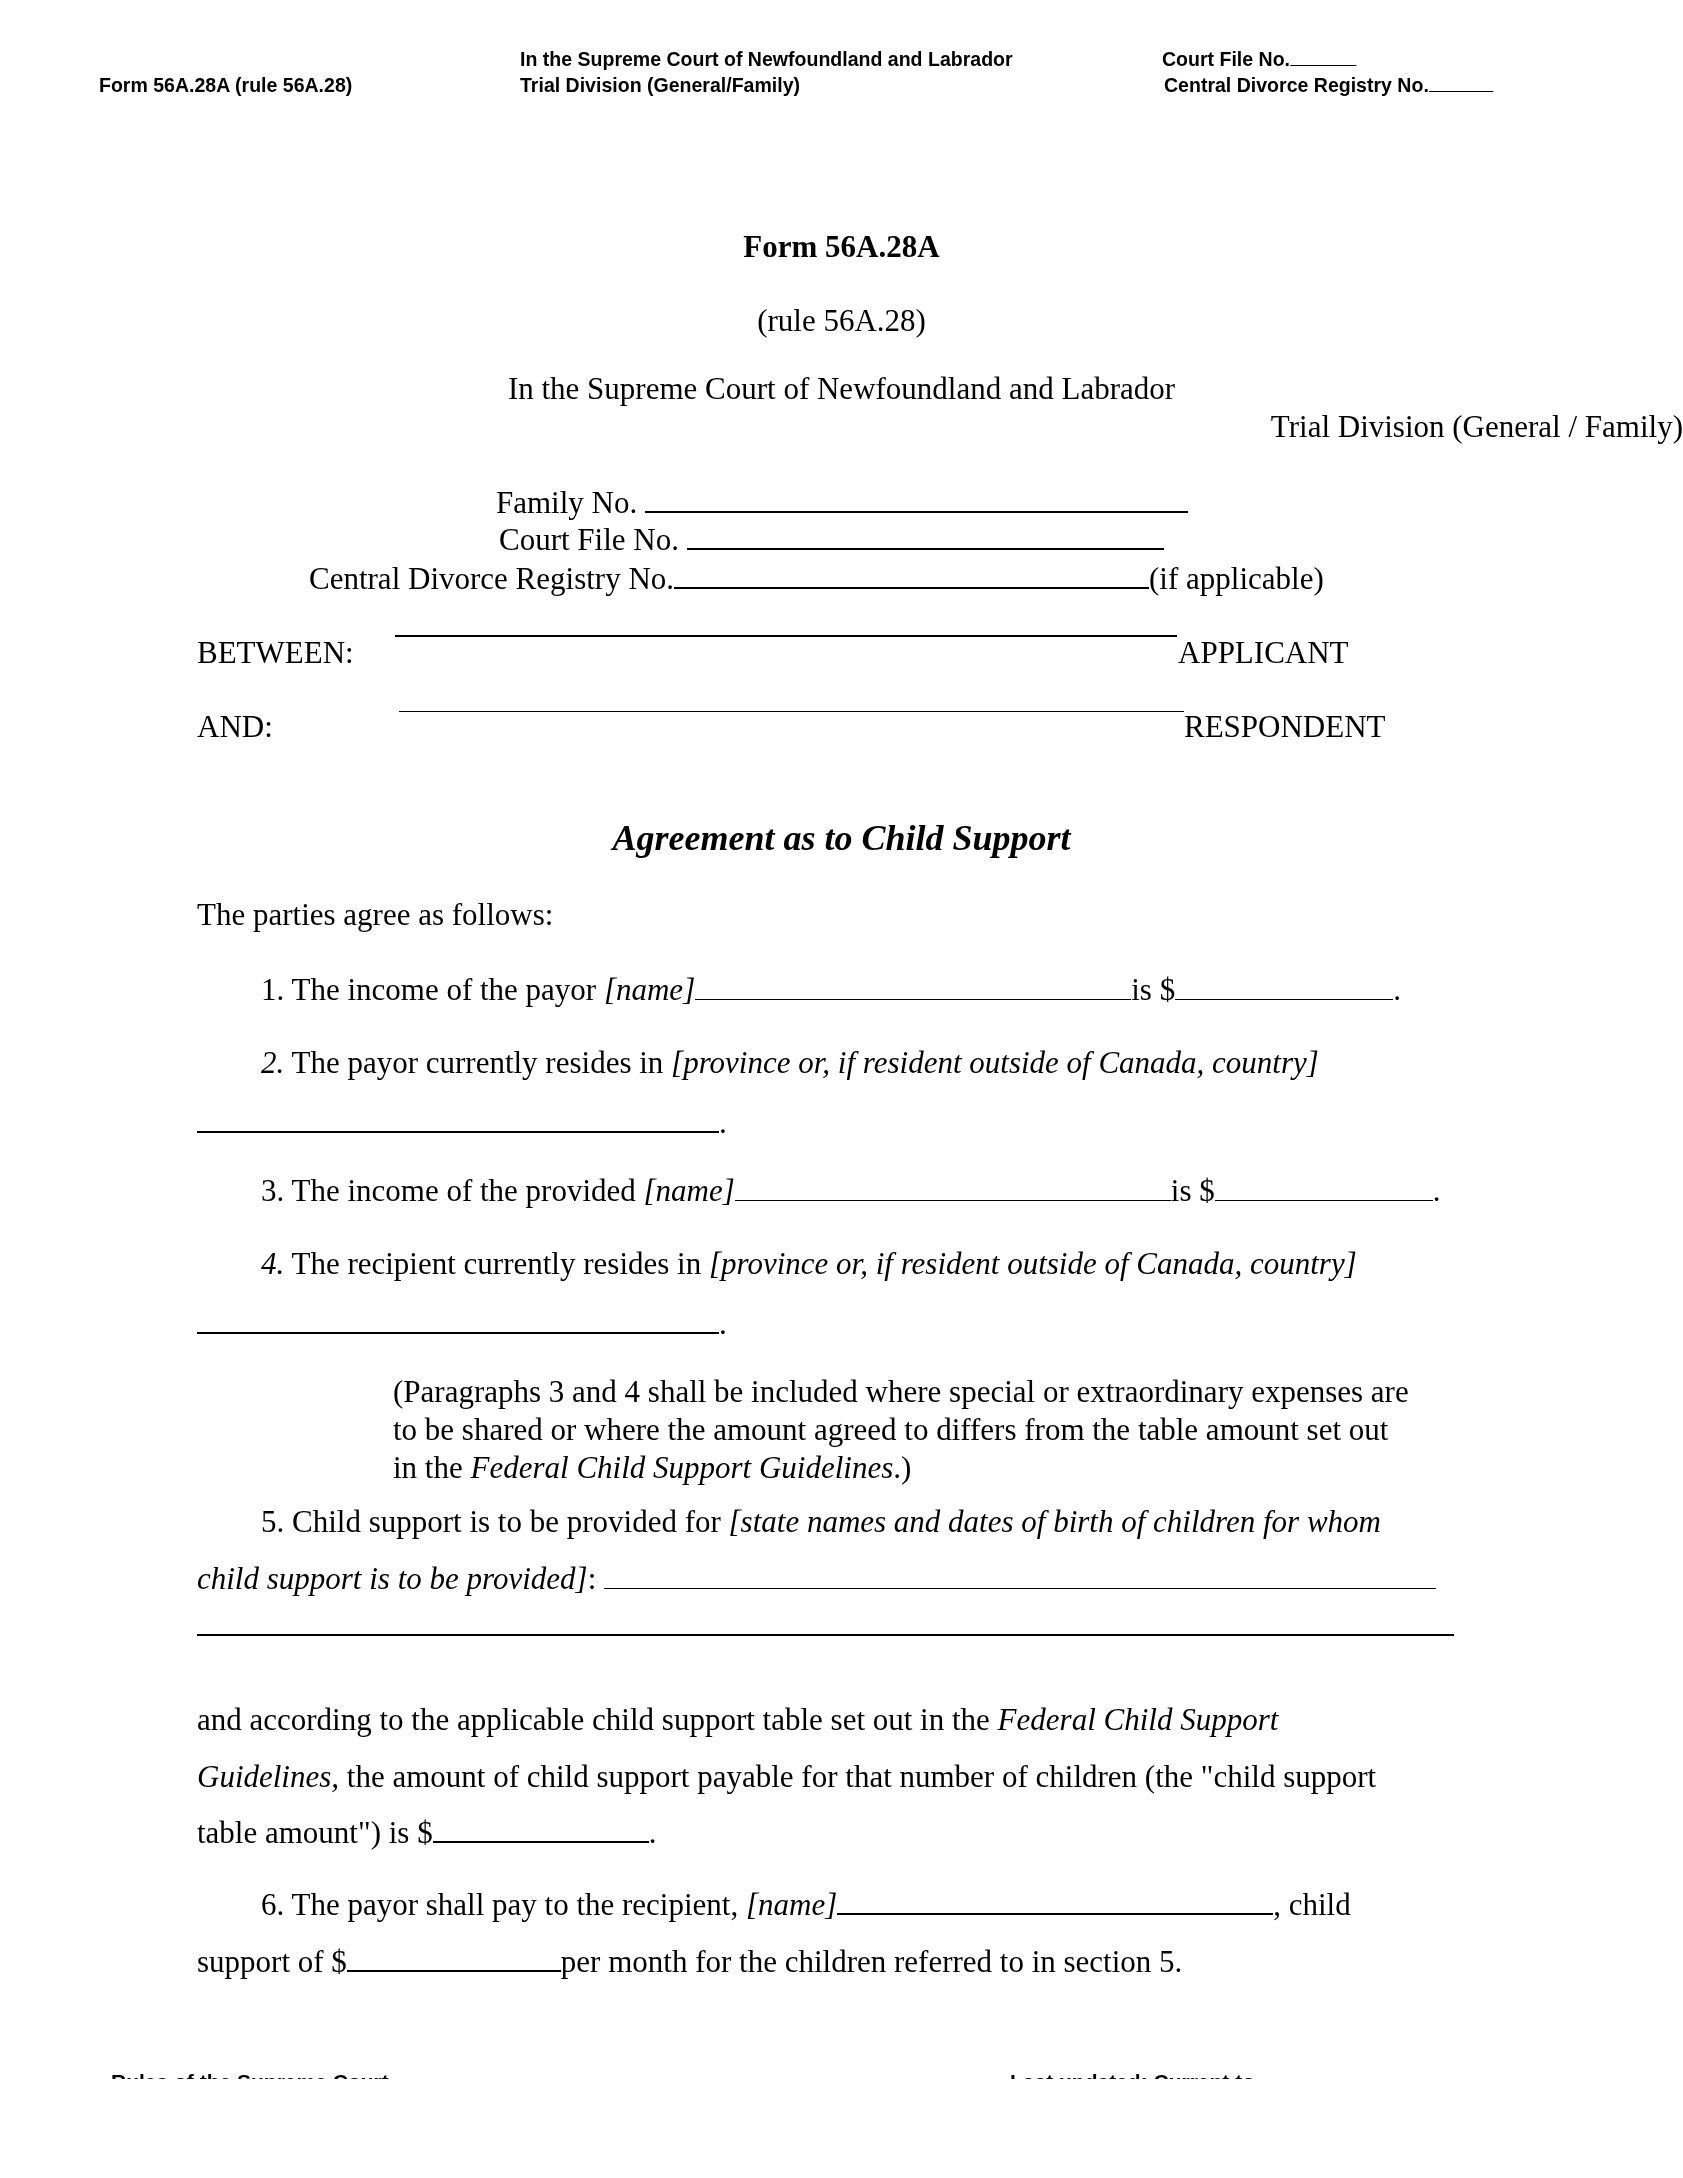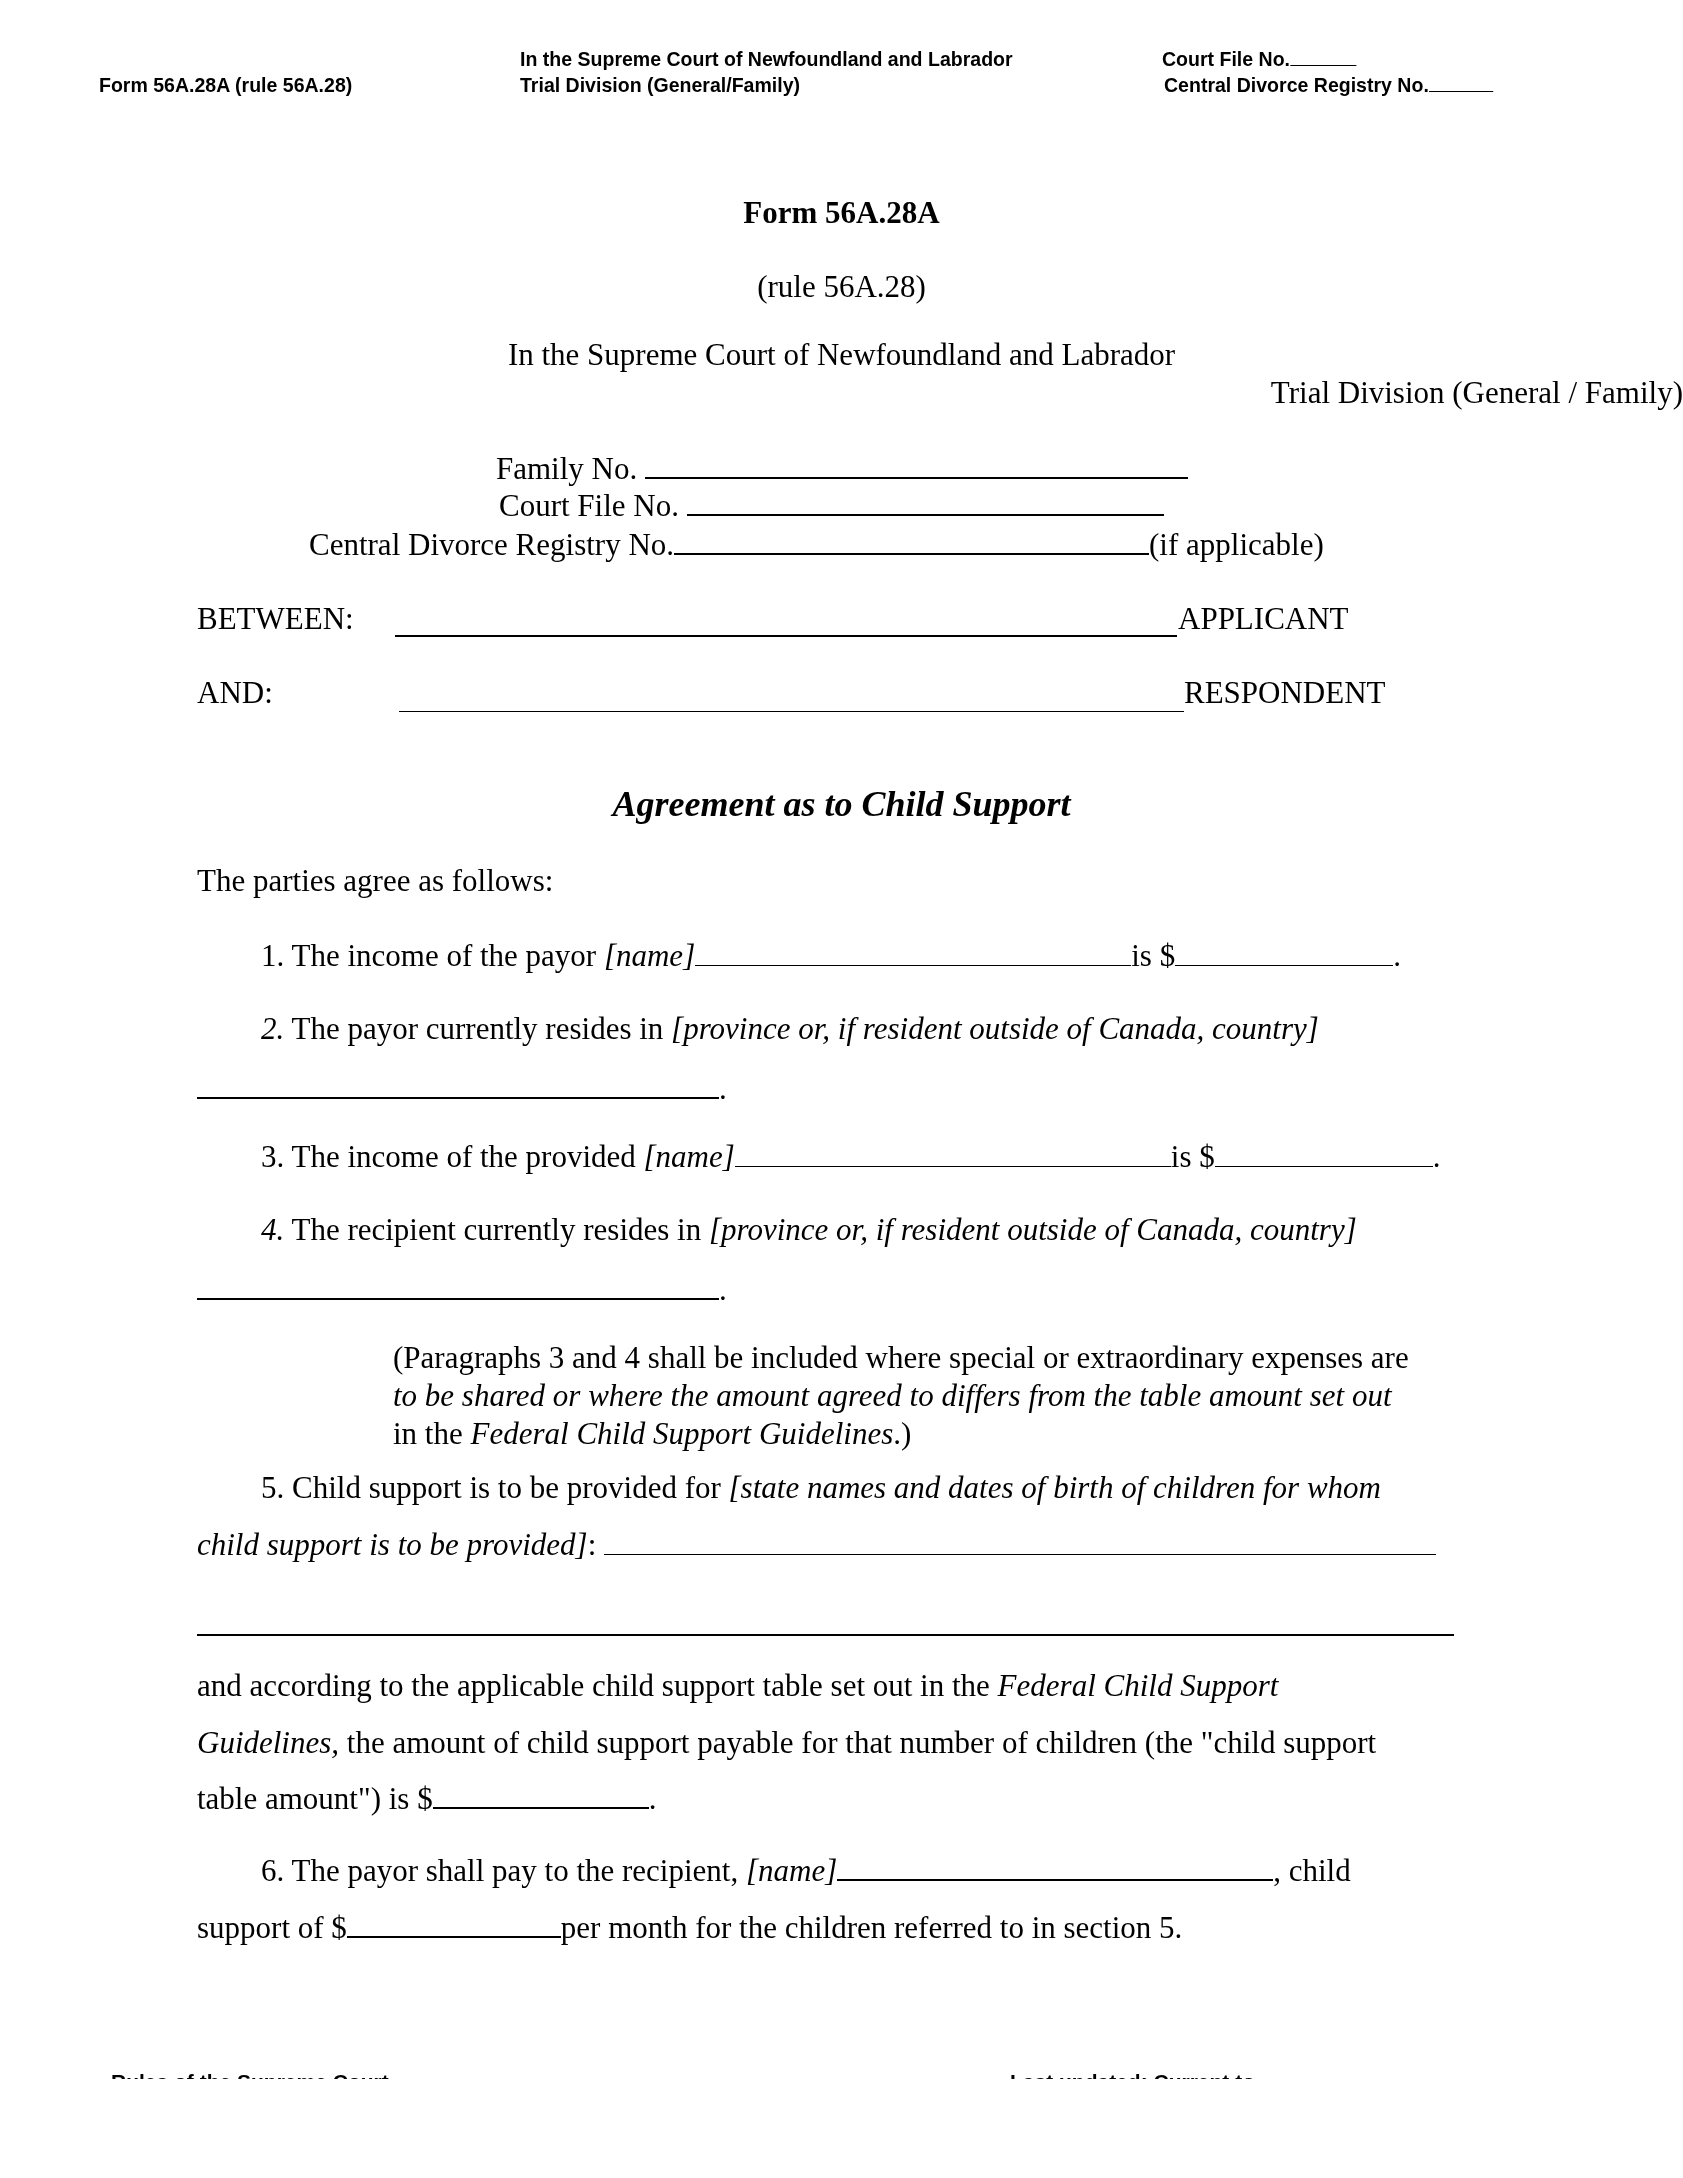--- a/index.html
+++ b/index.html
@@ -1,19 +1,19 @@
 <!DOCTYPE html>
 <html><head>
 <meta charset="utf-8">
 <style>
   html, body { margin: 0; padding: 0; background: #ffffff; }
   body { width: 1683px; height: 2178px; position: relative; overflow: hidden; color: #000; }
   .abs { position: absolute; white-space: nowrap; }
   .hdr { font-family: "Liberation Sans", sans-serif; font-weight: bold; font-size: 21px; transform: scaleX(0.93); transform-origin: left top; }
-  .serif { font-family: "Liberation Serif", serif; font-size: 31px; }
+  .serif { font-family: "Liberation Serif", serif; font-size: 31px; margin-top: 34px; }
   .center { left: 0; width: 1683px; text-align: center; }
   .b { font-weight: bold; }
   .i { font-style: italic; }
   .blank { display: inline-block; border-bottom: 2.5px solid #000; vertical-align: baseline; height: 1px; }
   .thin { border-bottom-width: 1.5px; }
   .line { position: absolute; height: 0; border-top: 2.5px solid #000; }
   .line.thin { border-top-width: 1.5px; border-bottom: none; }
   .footer-clip { position: absolute; top: 2067px; left: 0; width: 1683px; height: 12px; overflow: hidden; }
   .footer-clip span { position: absolute; top: 3px; font-family: "Liberation Sans", sans-serif; font-weight: bold; font-size: 21px; }
 </style>
@@ -83,21 +83,21 @@
 <div class="abs serif" style="left:261px; top:1212px;">
   <span class="i">4.</span>
   <span>The recipient currently resides in</span>
   <span class="i">[province or, if resident outside of Canada, country]</span>
 </div>
 <div class="abs serif" style="left:197px; top:1272px;">
   <span class="blank" style="width:522px;"></span><span>.</span>
 </div>
 
 <div class="abs serif" style="left:393px; top:1340px;">(Paragraphs 3 and 4 shall be included where special or extraordinary expenses are</div>
-<div class="abs serif" style="left:393px; top:1378px;font-style:italic;">to be shared or where the amount agreed to differs from the table amount set out</div>
+<div class="abs serif" style="left:393px; top:1378px;">to be shared or where the amount agreed to differs from the table amount set out</div>
 <div class="abs serif" style="left:393px; top:1416px;">
   <span>in the</span>
   <span class="i">Federal Child Support Guidelines</span><span>.)</span>
 </div>
 
 <div class="abs serif" style="left:261px; top:1470px;">
   <span>5.</span>
   <span>Child support is to be provided for</span>
   <span class="i">[state names and dates of birth of children for whom</span>
 </div>

